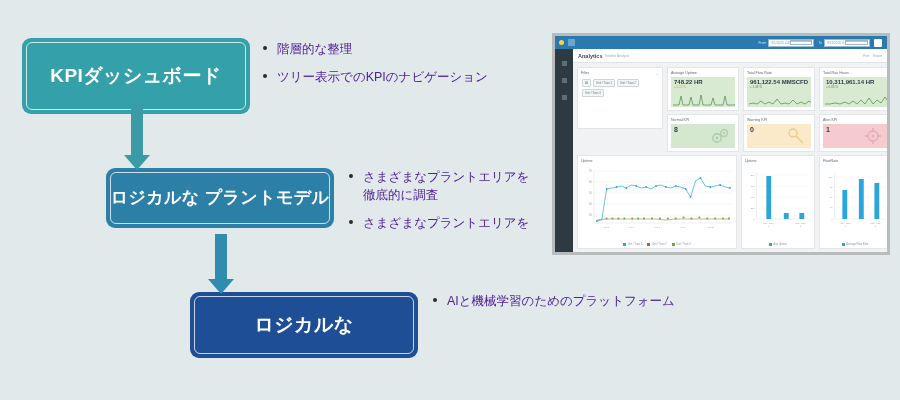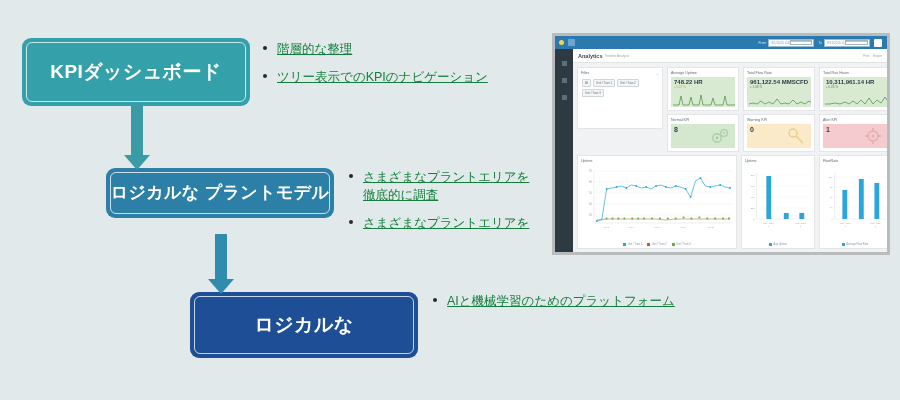--- a/index.html
+++ b/index.html
@@ -34,26 +34,26 @@
   .flow-box .inner {
     position: absolute;
     left: 4px; right: 4px; top: 4px; bottom: 4px;
     border: 1px solid rgba(255,255,255,0.75);
     border-radius: 6px;
     pointer-events: none;
   }
   .flow-box .txt { position: relative; z-index: 2; }
 
   #box-kpi {
-    left: 22px; top: 38px; width: 228px; height: 68px;
+    left: 22px; top: 38px; width: 228px; height: 76px;
     background: #34a1aa;
     font-size: 19px;
   }
   #box-model {
-    left: 106px; top: 168px; width: 228px; height: 50px;
+    left: 106px; top: 168px; width: 228px; height: 60px;
     background: #2c7fa6;
     font-size: 17px;
   }
   #box-result {
     left: 190px; top: 292px; width: 228px; height: 66px;
     background: #1d4e96;
     font-size: 19px;
   }
 
   
@@ -77,24 +77,23 @@
   }
   #arrow-1 { left: 124px; top: 104px; height: 66px; }
   #arrow-1 .stem { height: 51px; }
   #arrow-2 { left: 208px; top: 234px; height: 60px; }
   #arrow-2 .stem { height: 45px; background: #2f8cae; }
   #arrow-2 .head { border-top-color: #2f8cae; }
 
   
   .bullets {
     position: absolute;
-    color: #15803d;
+    color: #4c1d95;
     font-size: 12.5px;
     line-height: 1.45;
-    text-decoration: underline;
   }
   .bullets .li {
     position: relative;
     padding-left: 15px;
     margin-bottom: 10px;
     white-space: pre-line;
   }
   .bullets .li:last-child { margin-bottom: 0; }
   .bullets .li::before {
     content: "";

